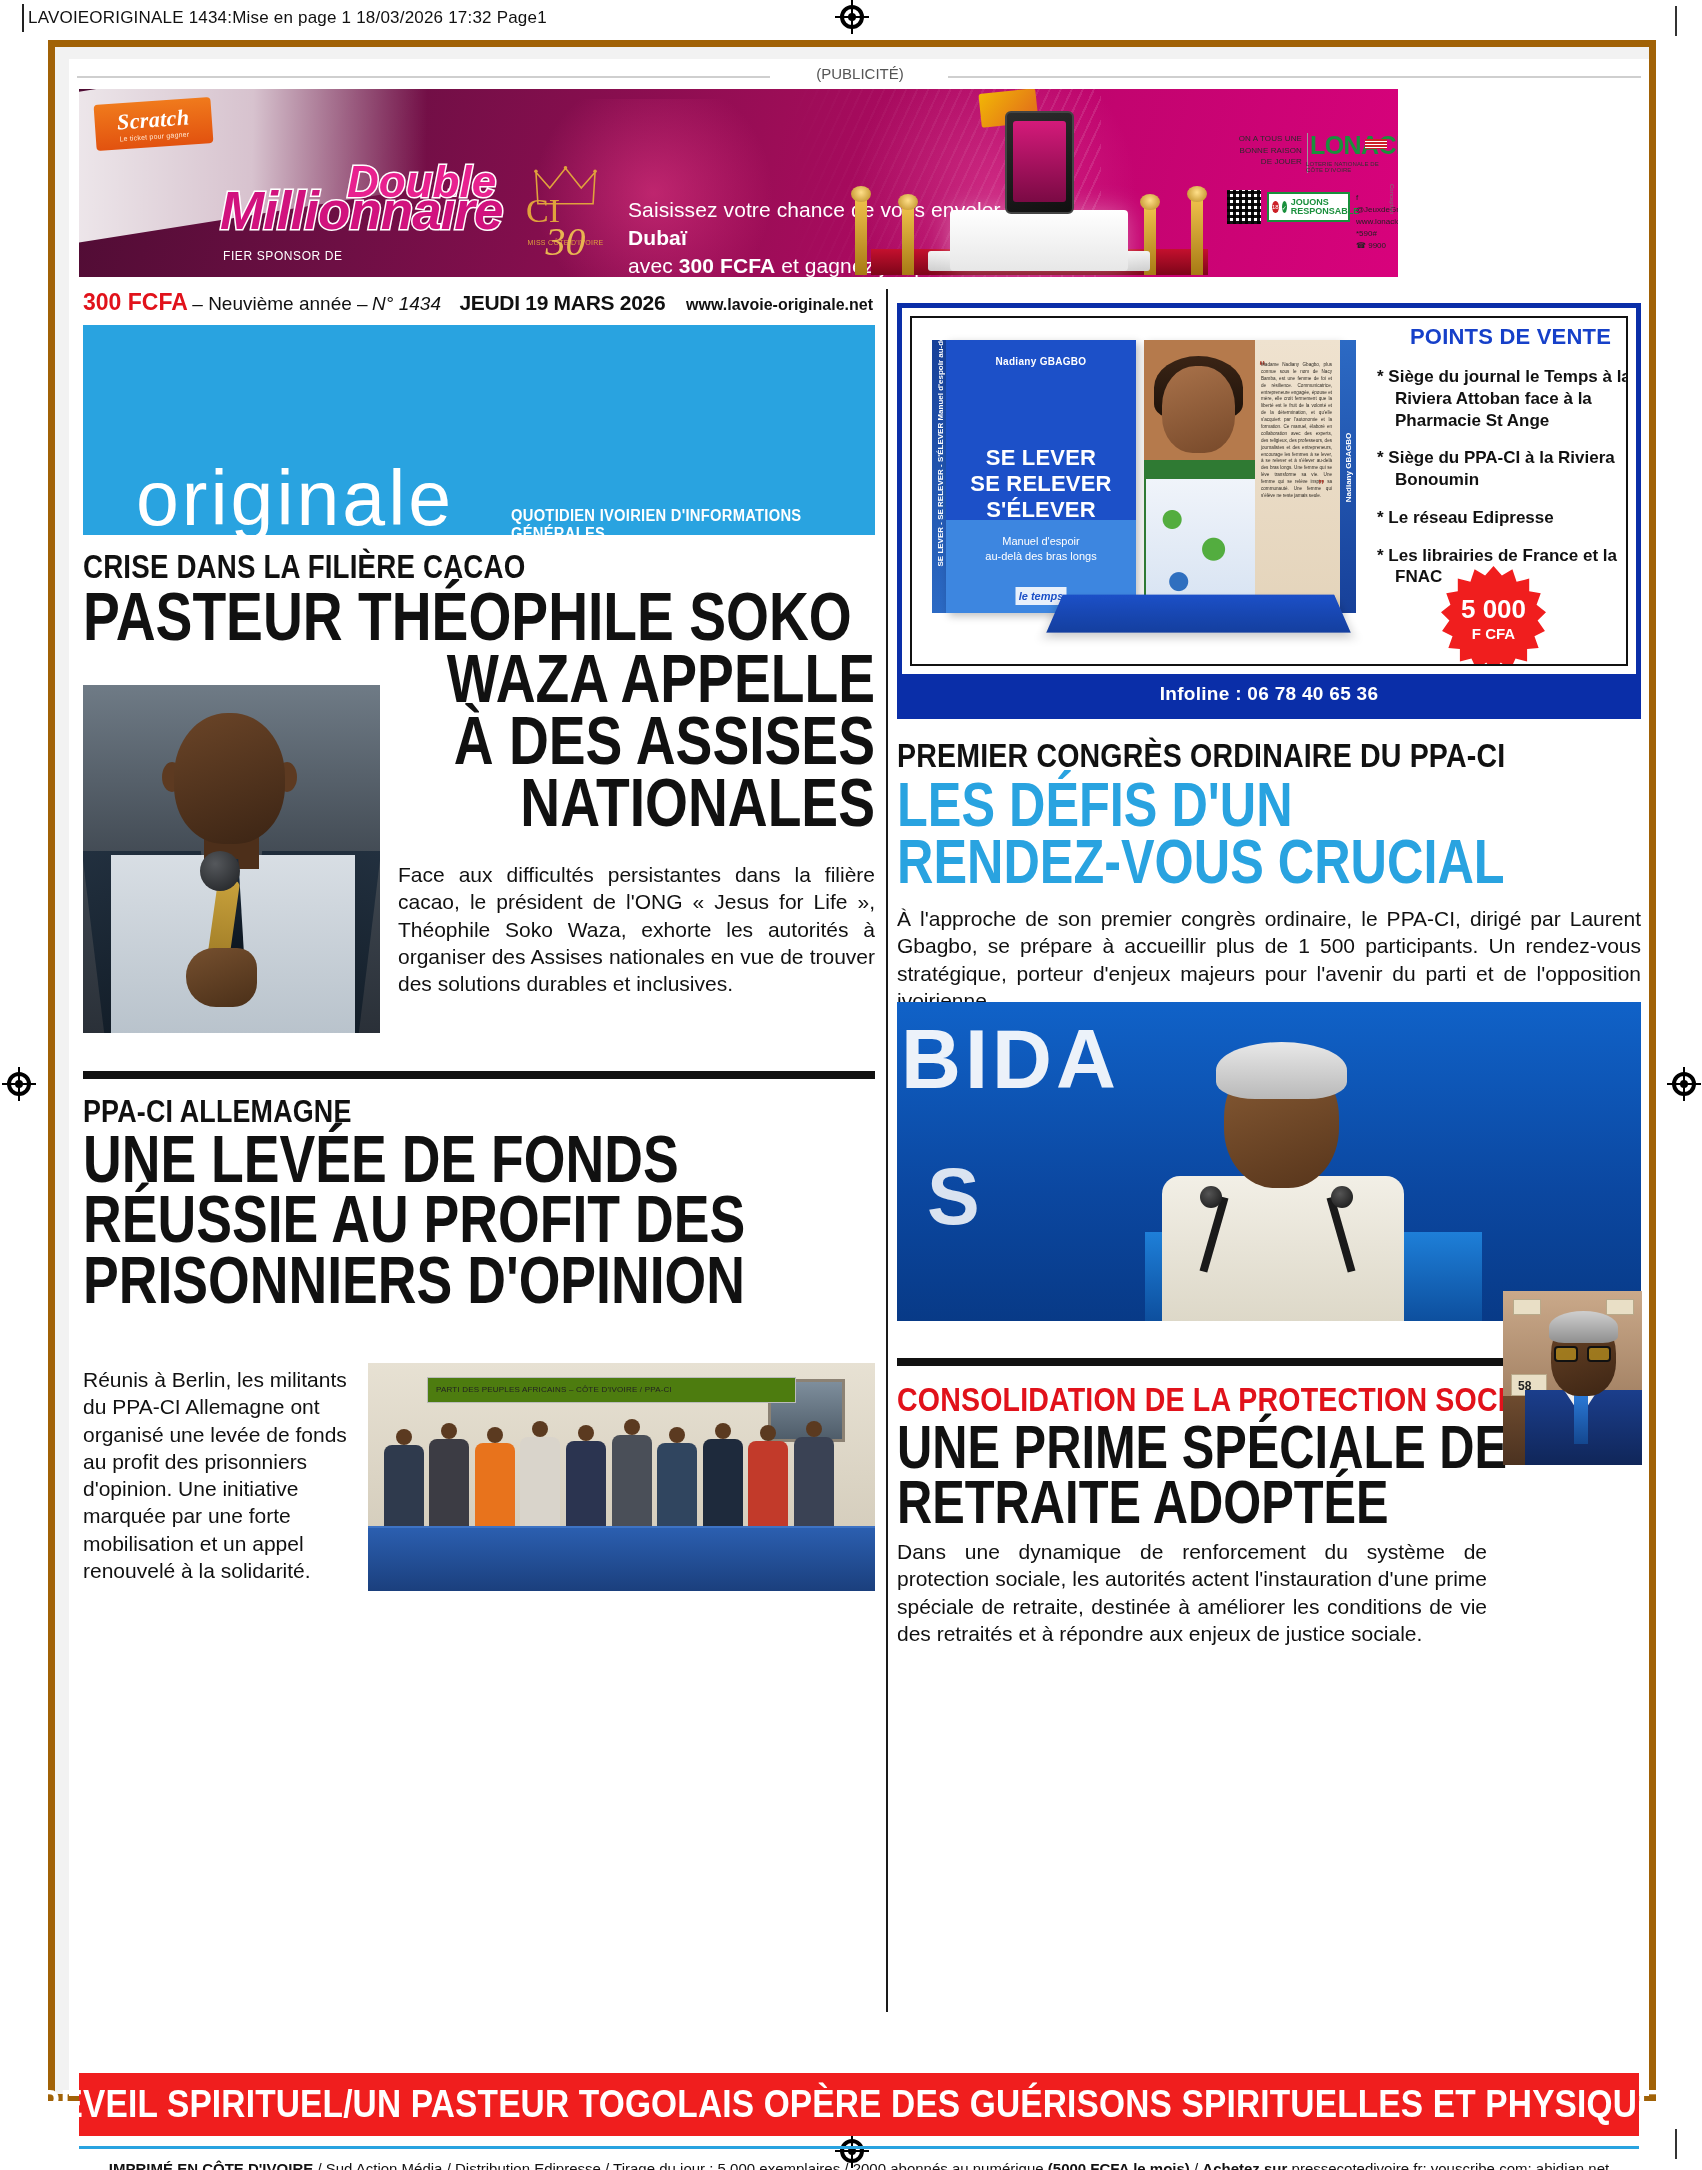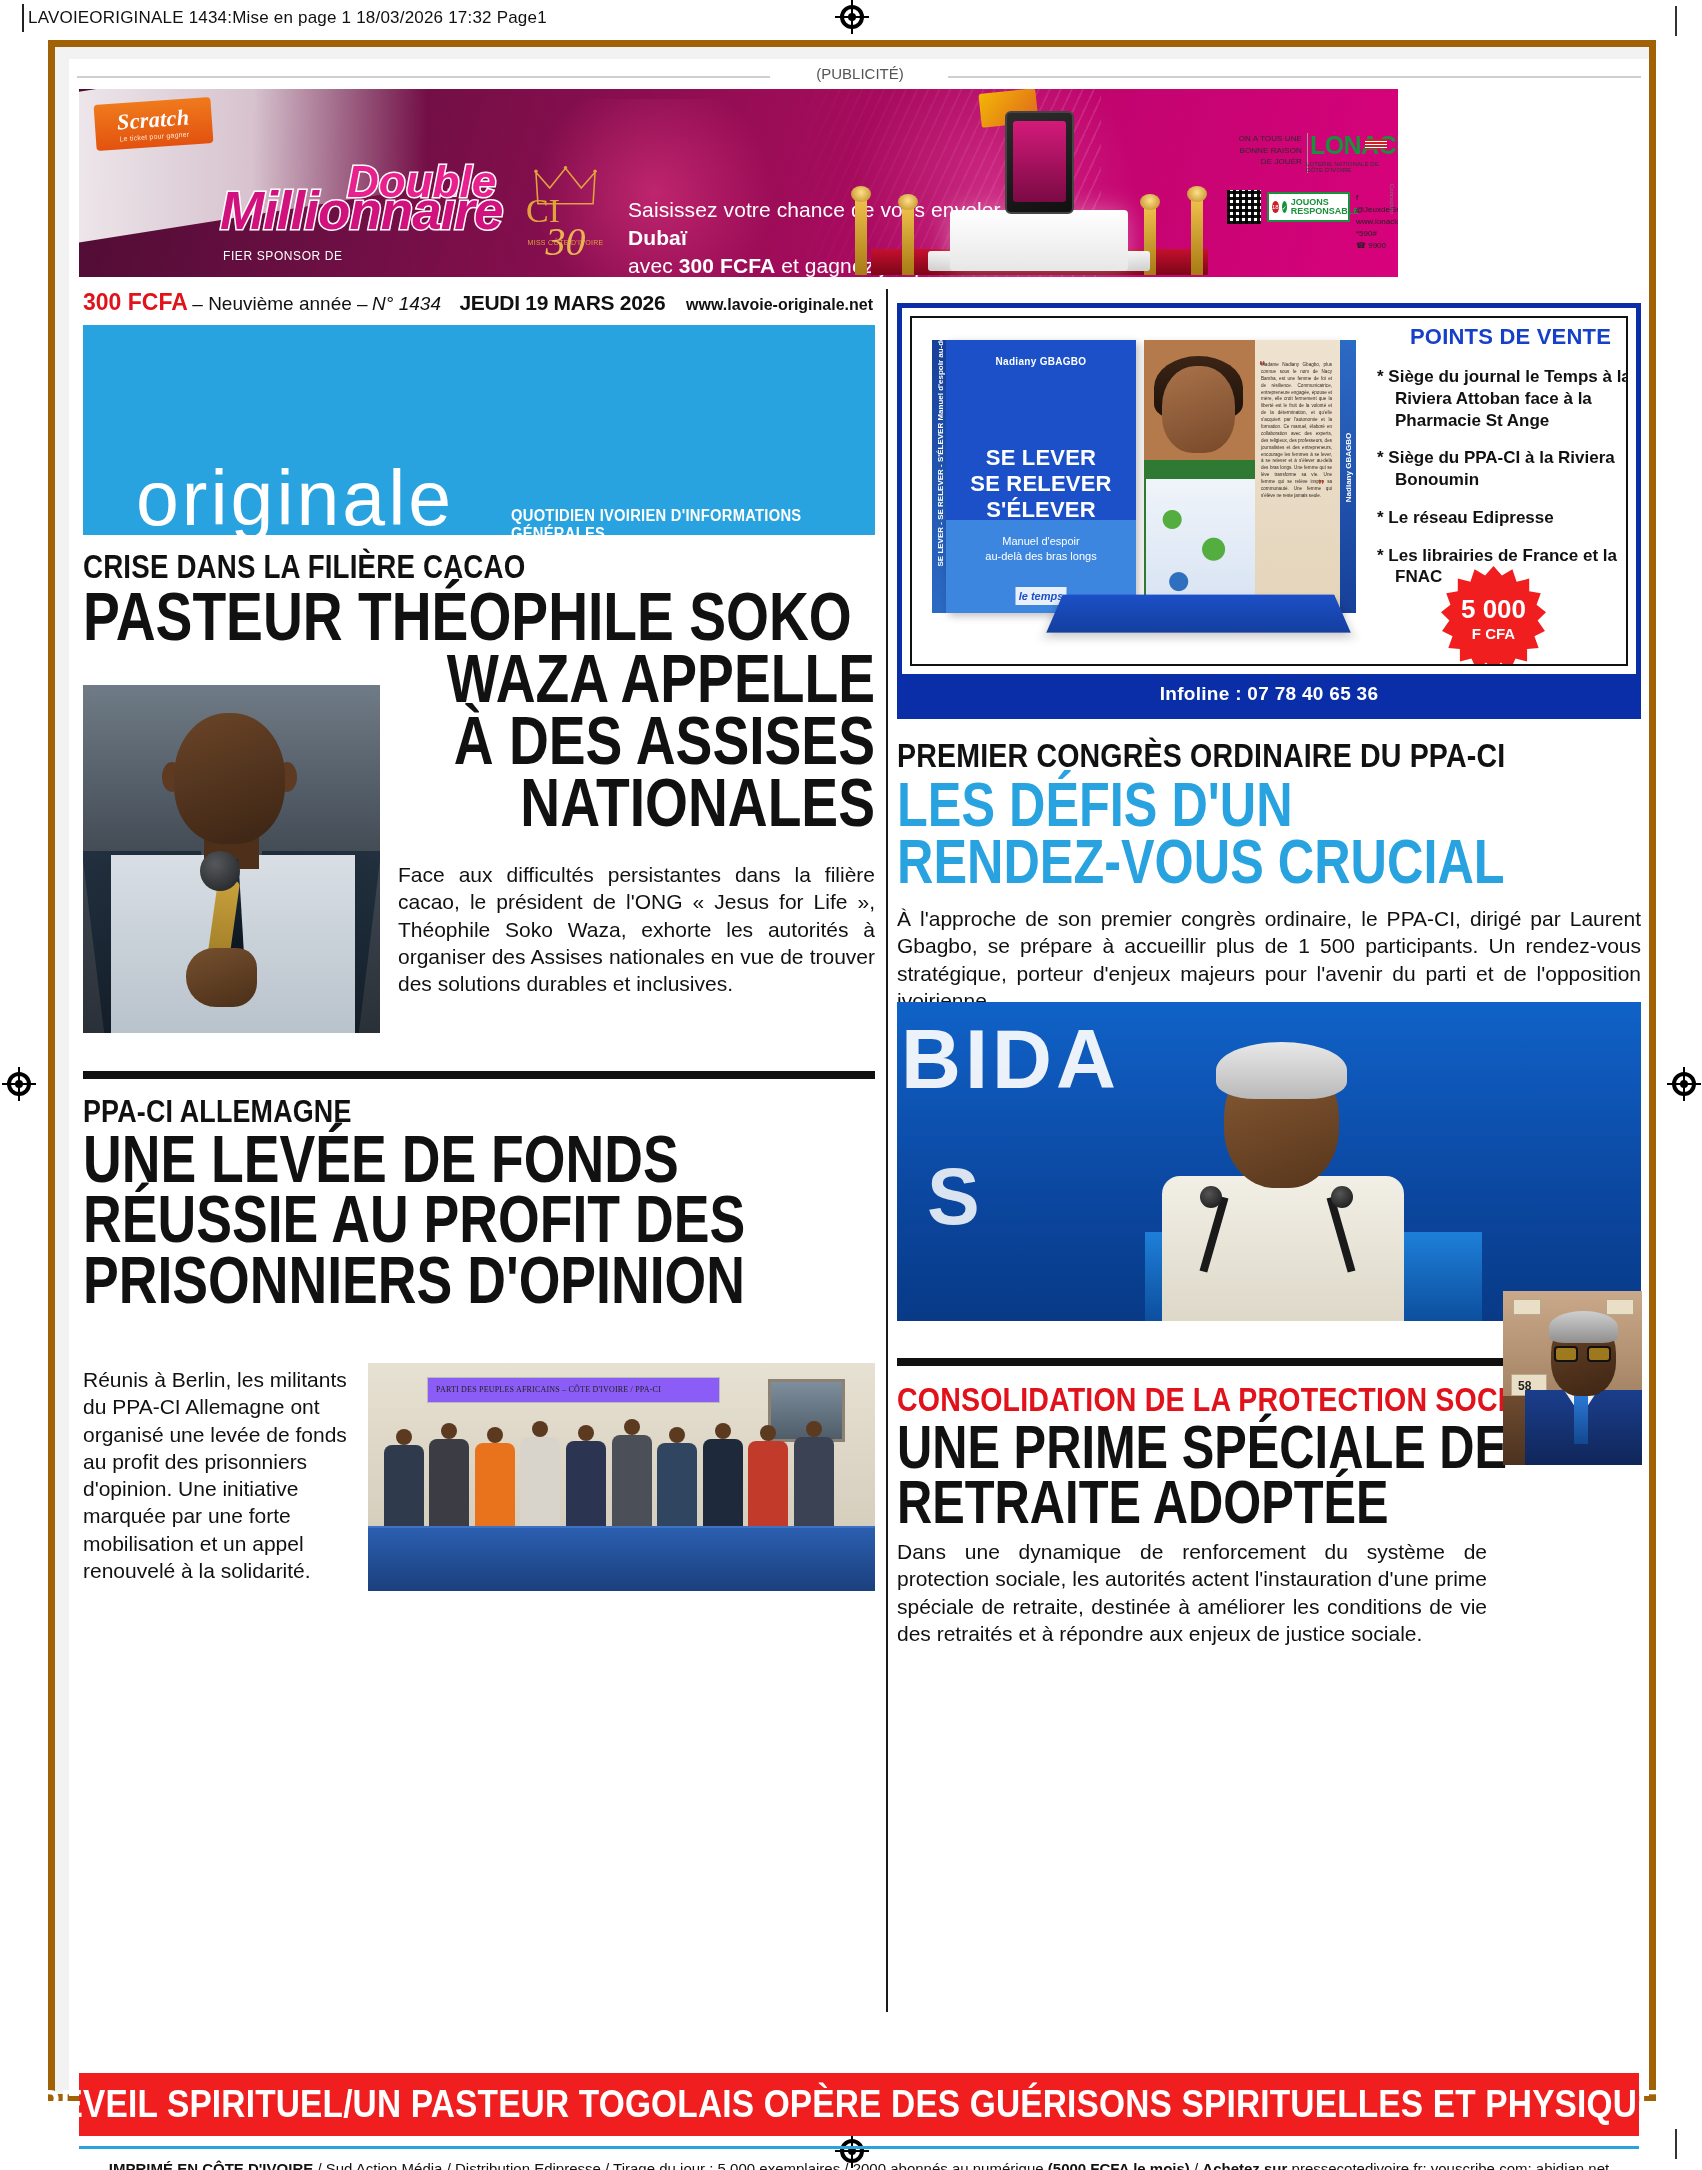--- a/index.html
+++ b/index.html
@@ -256,22 +256,22 @@
                     background: linear-gradient(180deg,#1b2b3c,#0d161f); clip-path: polygon(22% 0,78% 0,100% 100%,0 100%); }
   .ph-soko .mic   { position:absolute; left: 127px; top: 194px; width: 22px; height: 119px;
                     background: linear-gradient(180deg,#c9a23c,#8d6b1d); border-radius: 6px; transform: rotate(8deg); }
   .ph-soko .michead{position:absolute; left: 117px; top: 166px; width: 40px; height: 40px;
                     background: radial-gradient(circle at 38% 32%, #55585c, #1d1f22); border-radius: 50%; }
   .ph-soko .hand  { position:absolute; left: 103px; top: 263px; width: 71px; height: 59px;
                     background: linear-gradient(160deg,#76502f,#4a2f18); border-radius: 28px 20px 24px 30px; }
 
   .ph-berlin { left: 289px; top: 1074px; width: 507px; height: 228px; }
   .ph-berlin .wall  { position:absolute; inset:0; background: linear-gradient(180deg,#e7e1d3,#cfc7b5); }
-  .ph-berlin .banner{ position:absolute; left: 59px; top: 14px; width: 293px; height: 26px;
-                      background:#8b5cf6; border:1px solid #bbb;font-family:Liberation Serif, serif; }
+  .ph-berlin .banner{ position:absolute; left: 59px; top: 14px; width: 369px; height: 26px;
+                      background:#4d7c0f; border:1px solid #bbb; }
   .ph-berlin .banner span { position:absolute; left:8px; top:7px; font-size:8px; color:#222; letter-spacing:0.2px; }
   .ph-berlin .win   { position:absolute; left: 400px; top: 16px; width: 77px; height: 63px;
                       background: linear-gradient(180deg,#7e8e9c,#4f5d6a); border:3px solid #8c8274; }
   .ph-berlin .table { position:absolute; left: 0; bottom: 0; width: 507px; height: 63px;
                       background: linear-gradient(180deg,#2b5fb0,#1b3f7d); }
   .ph-berlin .cloth { position:absolute; left: 0; bottom: 51px; width: 507px; height: 14px;
                       background:#3e73c4; }
   .person { position:absolute; bottom: 61px; border-radius: 8px 8px 0 0; }
   .person .h { position:absolute; left:50%; top:-16px; transform:translateX(-50%);
                width:16px; height:16px; border-radius:50%; background:#5b3a20; }
@@ -663,21 +663,21 @@
             <div class="pdv-item">* Le réseau Edipresse</div>
             <div class="pdv-item">* Les librairies de France et la FNAC</div>
           </div>
 
           <div class="starburst">
             <b>5 000</b>
             <i>F CFA</i>
           </div>
         </div>
         <div class="bookad-bottom">
-          <span>Infoline : 07 78 40 65 36</span>
+          <span>Infoline : 06 78 40 65 36</span>
         </div>
       </div>
 
       <div style="position:absolute;left:0px;top:447px;width:744px;">
         <div class="kicker k-right">PREMIER CONGRÈS ORDINAIRE DU PPA-CI</div>
       </div>
       <div style="position:absolute;left:0px;top:487px;width:744px;">
         <div class="hl blue" style="font-size:63px;">LES DÉFIS D'UN</div>
         <div class="hl blue" style="font-size:63px;">RENDEZ-VOUS CRUCIAL</div>
       </div>

